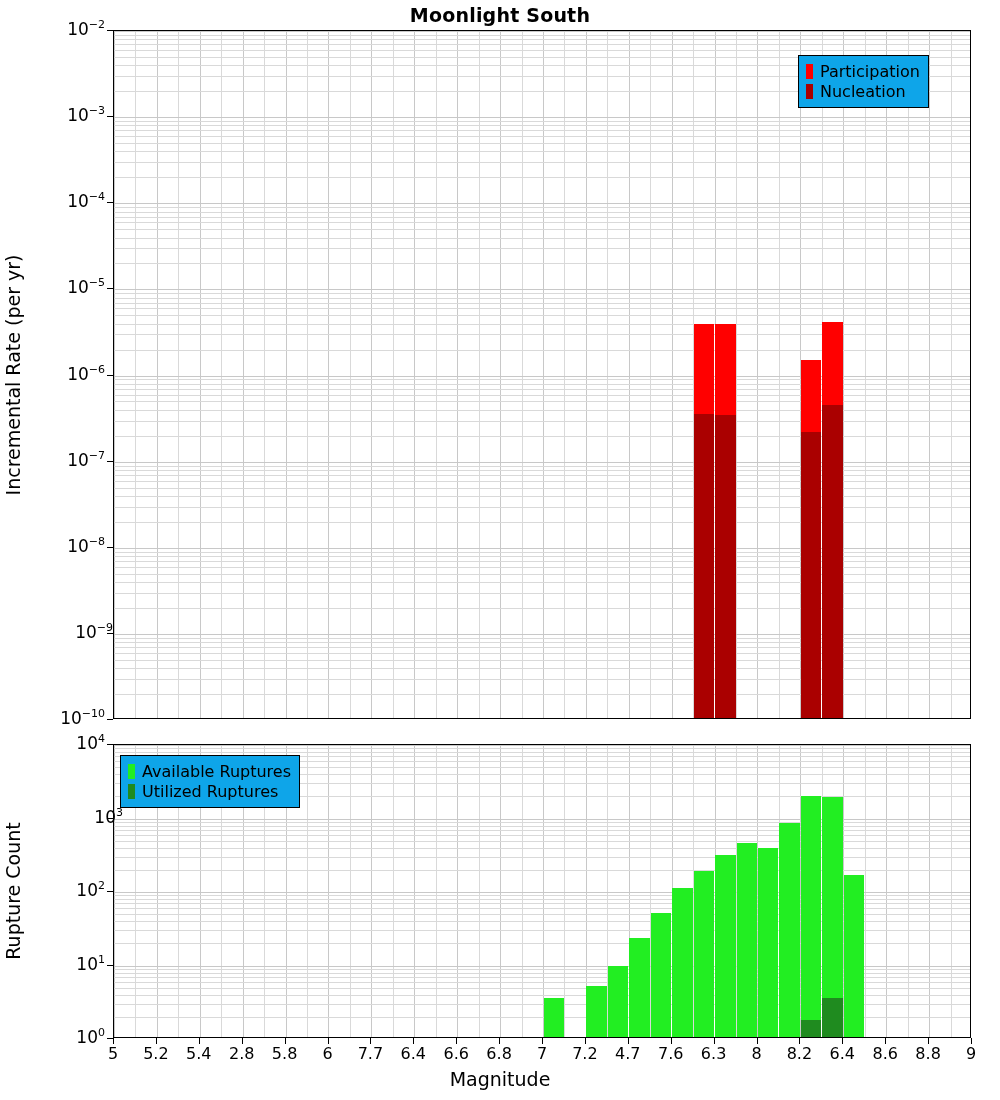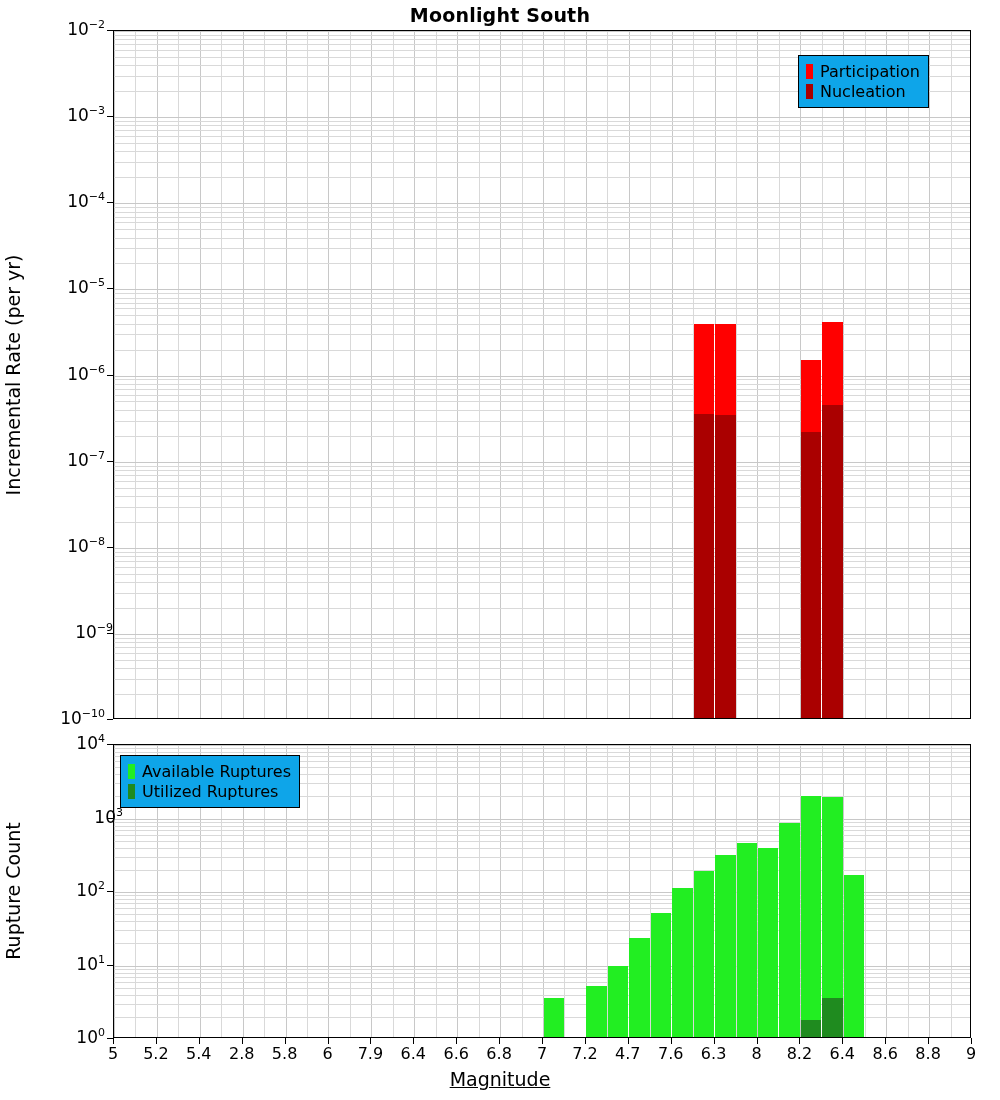--- a/index.html
+++ b/index.html
@@ -349,21 +349,21 @@
       <div class="xlab" style="left: 125.9px; width: 60px; top: 1044px;">5.2</div>
       <div class="tick" style="left: 156px; top: 1038px; width: 1px; height: 6px;"></div>
       <div class="xlab" style="left: 168.8px; width: 60px; top: 1044px;">5.4</div>
       <div class="tick" style="left: 199px; top: 1038px; width: 1px; height: 6px;"></div>
       <div class="xlab" style="left: 211.7px; width: 60px; top: 1044px;">2.8</div>
       <div class="tick" style="left: 242px; top: 1038px; width: 1px; height: 6px;"></div>
       <div class="xlab" style="left: 254.6px; width: 60px; top: 1044px;">5.8</div>
       <div class="tick" style="left: 285px; top: 1038px; width: 1px; height: 6px;"></div>
       <div class="xlab" style="left: 297.5px; width: 60px; top: 1044px;">6</div>
       <div class="tick" style="left: 328px; top: 1038px; width: 1px; height: 6px;"></div>
-      <div class="xlab" style="left: 340.4px; width: 60px; top: 1044px;">7.9</div>
+      <div class="xlab" style="left: 340.4px; width: 60px; top: 1044px;">7.7</div>
       <div class="tick" style="left: 370px; top: 1038px; width: 1px; height: 6px;"></div>
       <div class="xlab" style="left: 383.3px; width: 60px; top: 1044px;">6.4</div>
       <div class="tick" style="left: 413px; top: 1038px; width: 1px; height: 6px;"></div>
       <div class="xlab" style="left: 426.2px; width: 60px; top: 1044px;">6.6</div>
       <div class="tick" style="left: 456px; top: 1038px; width: 1px; height: 6px;"></div>
       <div class="xlab" style="left: 469.1px; width: 60px; top: 1044px;">6.8</div>
       <div class="tick" style="left: 499px; top: 1038px; width: 1px; height: 6px;"></div>
       <div class="xlab" style="left: 512px; width: 60px; top: 1044px;">7</div>
       <div class="tick" style="left: 542px; top: 1038px; width: 1px; height: 6px;"></div>
       <div class="xlab" style="left: 554.9px; width: 60px; top: 1044px;">7.2</div>
@@ -380,15 +380,15 @@
       <div class="tick" style="left: 799px; top: 1038px; width: 1px; height: 6px;"></div>
       <div class="xlab" style="left: 812.3px; width: 60px; top: 1044px;">6.4</div>
       <div class="tick" style="left: 842px; top: 1038px; width: 1px; height: 6px;"></div>
       <div class="xlab" style="left: 855.2px; width: 60px; top: 1044px;">8.6</div>
       <div class="tick" style="left: 885px; top: 1038px; width: 1px; height: 6px;"></div>
       <div class="xlab" style="left: 898.1px; width: 60px; top: 1044px;">8.8</div>
       <div class="tick" style="left: 928px; top: 1038px; width: 1px; height: 6px;"></div>
       <div class="xlab" style="left: 941px; width: 60px; top: 1044px;">9</div>
       <div class="tick" style="left: 971px; top: 1038px; width: 1px; height: 6px;"></div>
     </div>
-  <div class="xtitle" id="xtitle" style="top:1068px;text-decoration:underline;">Magnitude</div>
+  <div class="xtitle" id="xtitle" style="top:1068px;">Magnitude</div>
 
 </div>
 
 </body></html>

